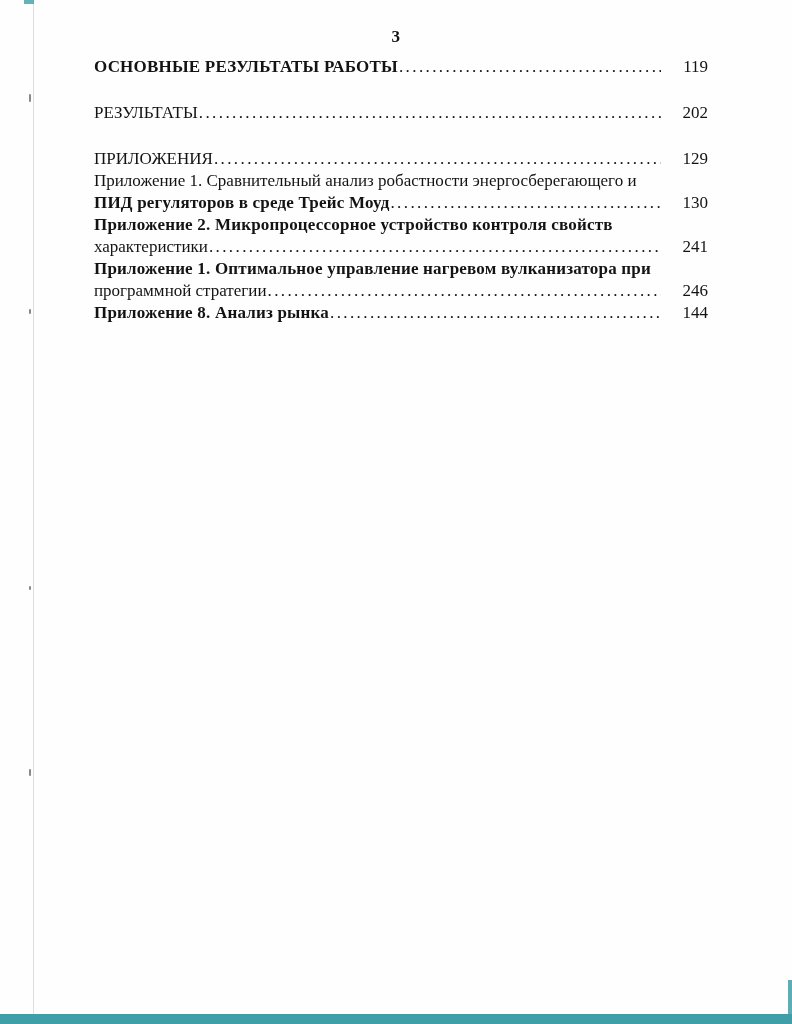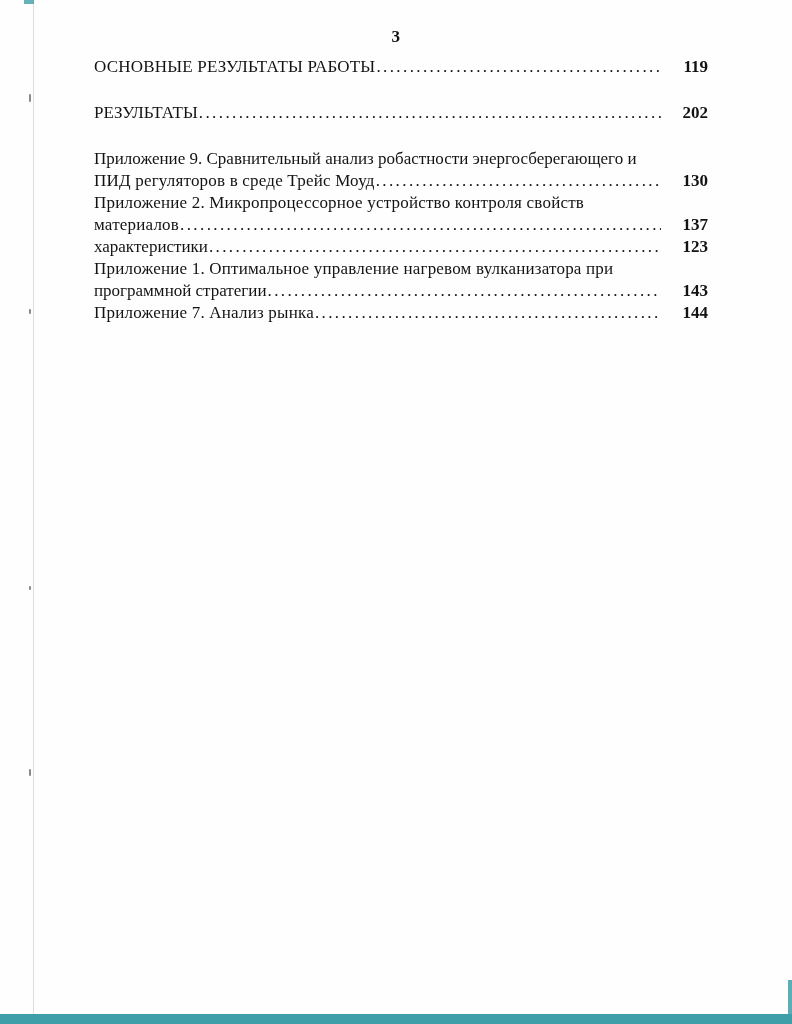--- a/index.html
+++ b/index.html
@@ -44,38 +44,38 @@
   .toc > .entry:nth-child(2) {
     margin-bottom: 24px;
   }
   .line {
     display: flex;
     align-items: baseline;
     line-height: 22px;
     min-height: 22px;
   }
   .line .txt { white-space: nowrap; }
-  .line.bold .txt { font-weight: normal; letter-spacing: 0.2px; }
+  .line.bold .txt { font-weight: bold; letter-spacing: 0.2px; }
   .leader {
     flex: 1 1 auto;
     overflow: hidden;
     white-space: nowrap;
     margin: 0 3px 0 1px;
     font-weight: normal;
   }
   .leader::after {
     content: "......................................................................................................................................................";
     letter-spacing: 2.4px;
     color: var(--ink);
   }
   .pg {
     flex: 0 0 auto;
     width: 44px;
     text-align: right;
-    font-weight: bold;
+    font-weight: normal;
   }
   
   .scan-left-line {
     position: absolute;
     left: 33px;
     top: 0;
     width: 1px;
     height: 1014px;
     background: rgba(110,110,110,0.22);
   }
@@ -132,58 +132,60 @@
       </div>
       <div class="entry">
         <div class="line">
           <span class="txt">РЕЗУЛЬТАТЫ</span>
           <span class="leader"></span>
           <span class="pg">202</span>
         </div>
       </div>
       <div class="entry">
         <div class="line">
-          <span class="txt">Приложение 9. Сравнительный анализ робастности энергосберегающего и</span>
+          <span class="txt">ПРИЛОЖЕНИЯ</span>
+          <span class="leader"></span>
+          <span class="pg">129</span>
+        </div>
+      </div>
+      <div class="entry">
+        <div class="line">
+          <span class="txt">Приложение 1. Сравнительный анализ робастности энергосберегающего и</span>
         </div>
         <div class="line bold">
           <span class="txt">ПИД регуляторов в среде Трейс Моуд</span>
           <span class="leader"></span>
           <span class="pg">130</span>
         </div>
       </div>
       <div class="entry">
         <div class="line bold">
           <span class="txt">Приложение 2. Микропроцессорное устройство контроля свойств</span>
         </div>
-        <div class="line bold">
-          <span class="txt">материалов</span>
-          <span class="leader"></span>
-          <span class="pg">137</span>
-        </div>
       </div>
       <div class="entry">
         <div class="line">
           <span class="txt">характеристики</span>
           <span class="leader"></span>
-          <span class="pg">123</span>
+          <span class="pg">241</span>
         </div>
       </div>
       <div class="entry">
         <div class="line bold">
           <span class="txt">Приложение 1. Оптимальное управление нагревом вулканизатора при</span>
         </div>
         <div class="line">
           <span class="txt">программной стратегии </span>
           <span class="leader"></span>
-          <span class="pg">143</span>
+          <span class="pg">246</span>
         </div>
       </div>
       <div class="entry">
         <div class="line bold">
-          <span class="txt">Приложение 7. Анализ рынка</span>
+          <span class="txt">Приложение 8. Анализ рынка</span>
           <span class="leader"></span>
           <span class="pg">144</span>
         </div>
       </div>
     </div>
 
   <div class="scan-left-line"></div>
   <div class="scan-mark m1"></div>
   <div class="scan-mark m2"></div>
   <div class="scan-mark m3"></div>

